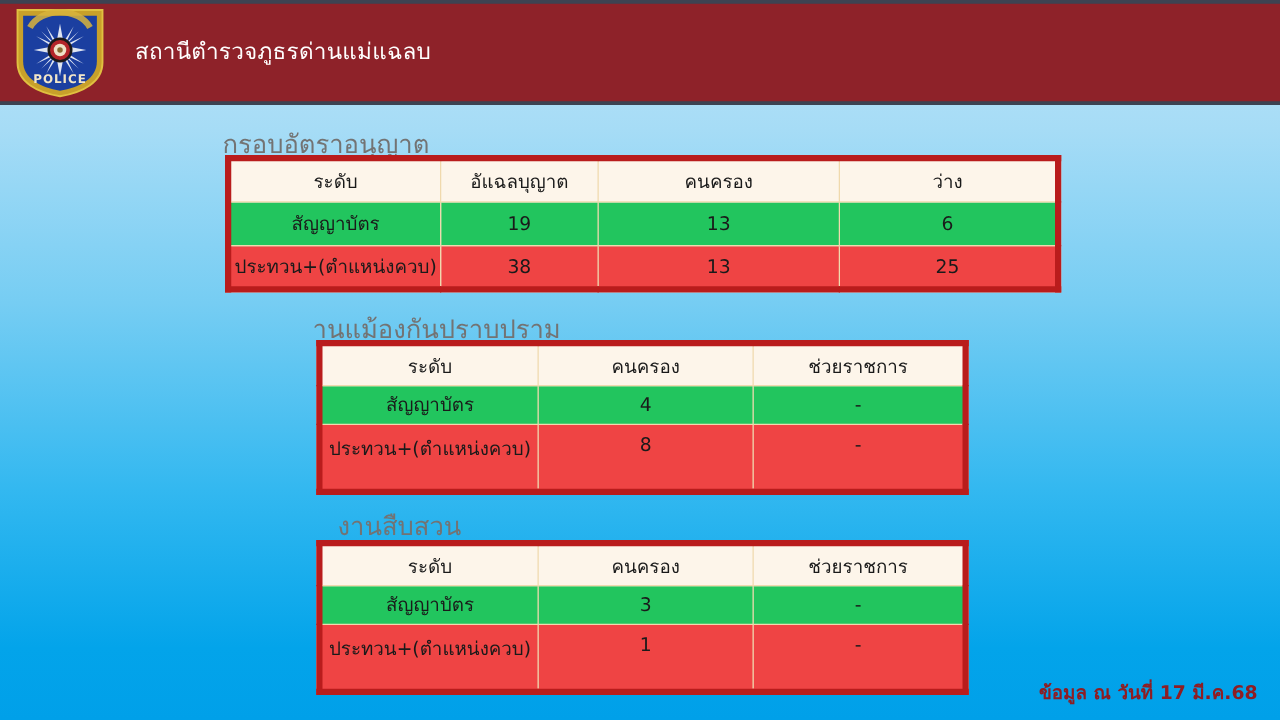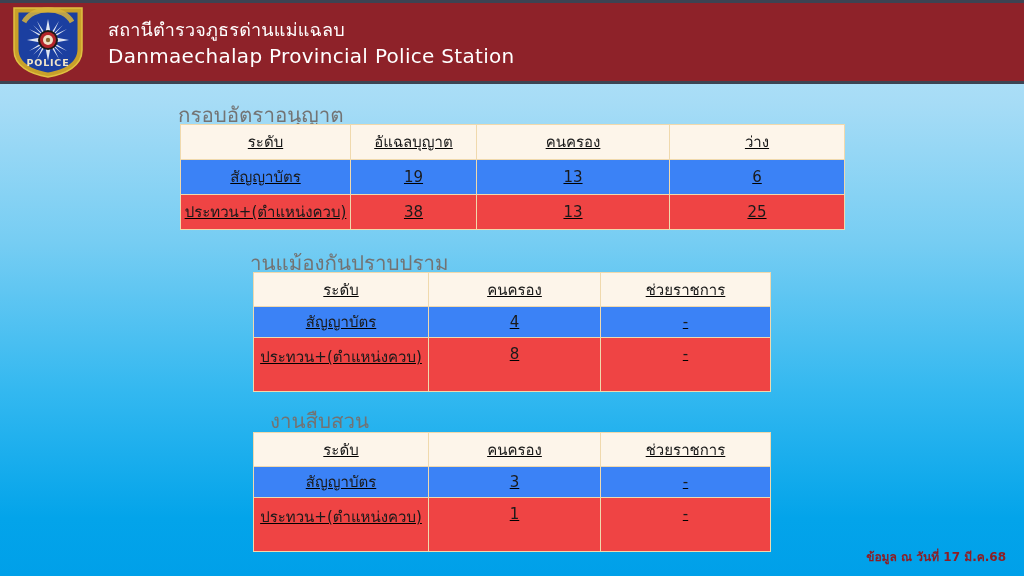--- a/index.html
+++ b/index.html
@@ -37,31 +37,30 @@
   
   .section-heading {
     position:absolute; color:#737373; font-size:20.5px;
     font-family:Liberation Mono, monospace; white-space:nowrap;
   }
 
   
   table.grid {
     position:absolute; border-collapse:collapse; table-layout:fixed;
     background:#fdf5ea;
-    border:1px solid #b91c1c;
-    text-decoration:underline;
+    border:5px solid #b91c1c;
   }
   table.grid td, table.grid th {
     border:1px solid #f0d9ad;
     text-align:center; font-weight:400;
     font-size:15px; color:#1a1a1a;
     font-family:"DejaVu Sans", sans-serif;
   }
   table.grid tr.hdr td { background:#fdf5ea; height:34px; }
-  table.grid tr.r-alt td { background:#3b82f6; }
+  table.grid tr.r-alt td { background:#22c55e; }
   table.grid tr.r-plain td { background:#ef4444; }
 
   
   #t-quota { left:180px; top:124px; width:664px; }
   #t-quota tr.hdr td { height:35px; }
   #t-quota tr.body td { height:35px; }
 
   
   .t-unit { left:253px; width:517px; }
   .t-unit tr.hdr td { height:31px; }
@@ -71,21 +70,21 @@
   #t-prevent { top:272px; }
   #t-invest  { top:432px; }
 
   #h-quota   { left:178px;  top:98px; }
   #h-prevent { left:250px; top:246px; }
   #h-invest  { left:250px; top:404px;margin-left:20px; }
 
   
   #footer-note {
     position:absolute; right:18px; bottom:10px;
-    color:#8e1d23; font-size:12px; font-weight:bold;
+    color:#8e1d23; font-size:15px; font-weight:bold;
     font-family:"DejaVu Sans", sans-serif; white-space:nowrap;
   }
 </style>
 </head>
 <body>
 
 <div id="header">
 
   <div id="badge">
     <svg viewBox="0 0 84 76">
@@ -120,21 +119,20 @@
         <circle r="5" fill="#efe2c8"></circle>
         <circle r="2.2" fill="#8a6a32"></circle>
       </g>
 
       <text x="42" y="62" text-anchor="middle" fill="#f2e6c8" font-family="DejaVu Sans, sans-serif" font-size="9.5" font-weight="bold" letter-spacing="0.8">POLICE</text>
     </svg>
   </div>
 
   <div id="title-block">
     <div id="title-th">สถานีตำรวจภูธรด่านแม่แฉลบ</div>
-    <div id="title-en">Danmaechalap Provincial Police Station</div>
   </div>
 </div>
 
 <div class="section-heading" id="h-quota">กรอบอัตราอนุญาต</div>
 
 <table class="grid" id="t-quota">
   <colgroup>
     <col style="width:170px">
       <col style="width:126px">
     <col style="width:193px">

